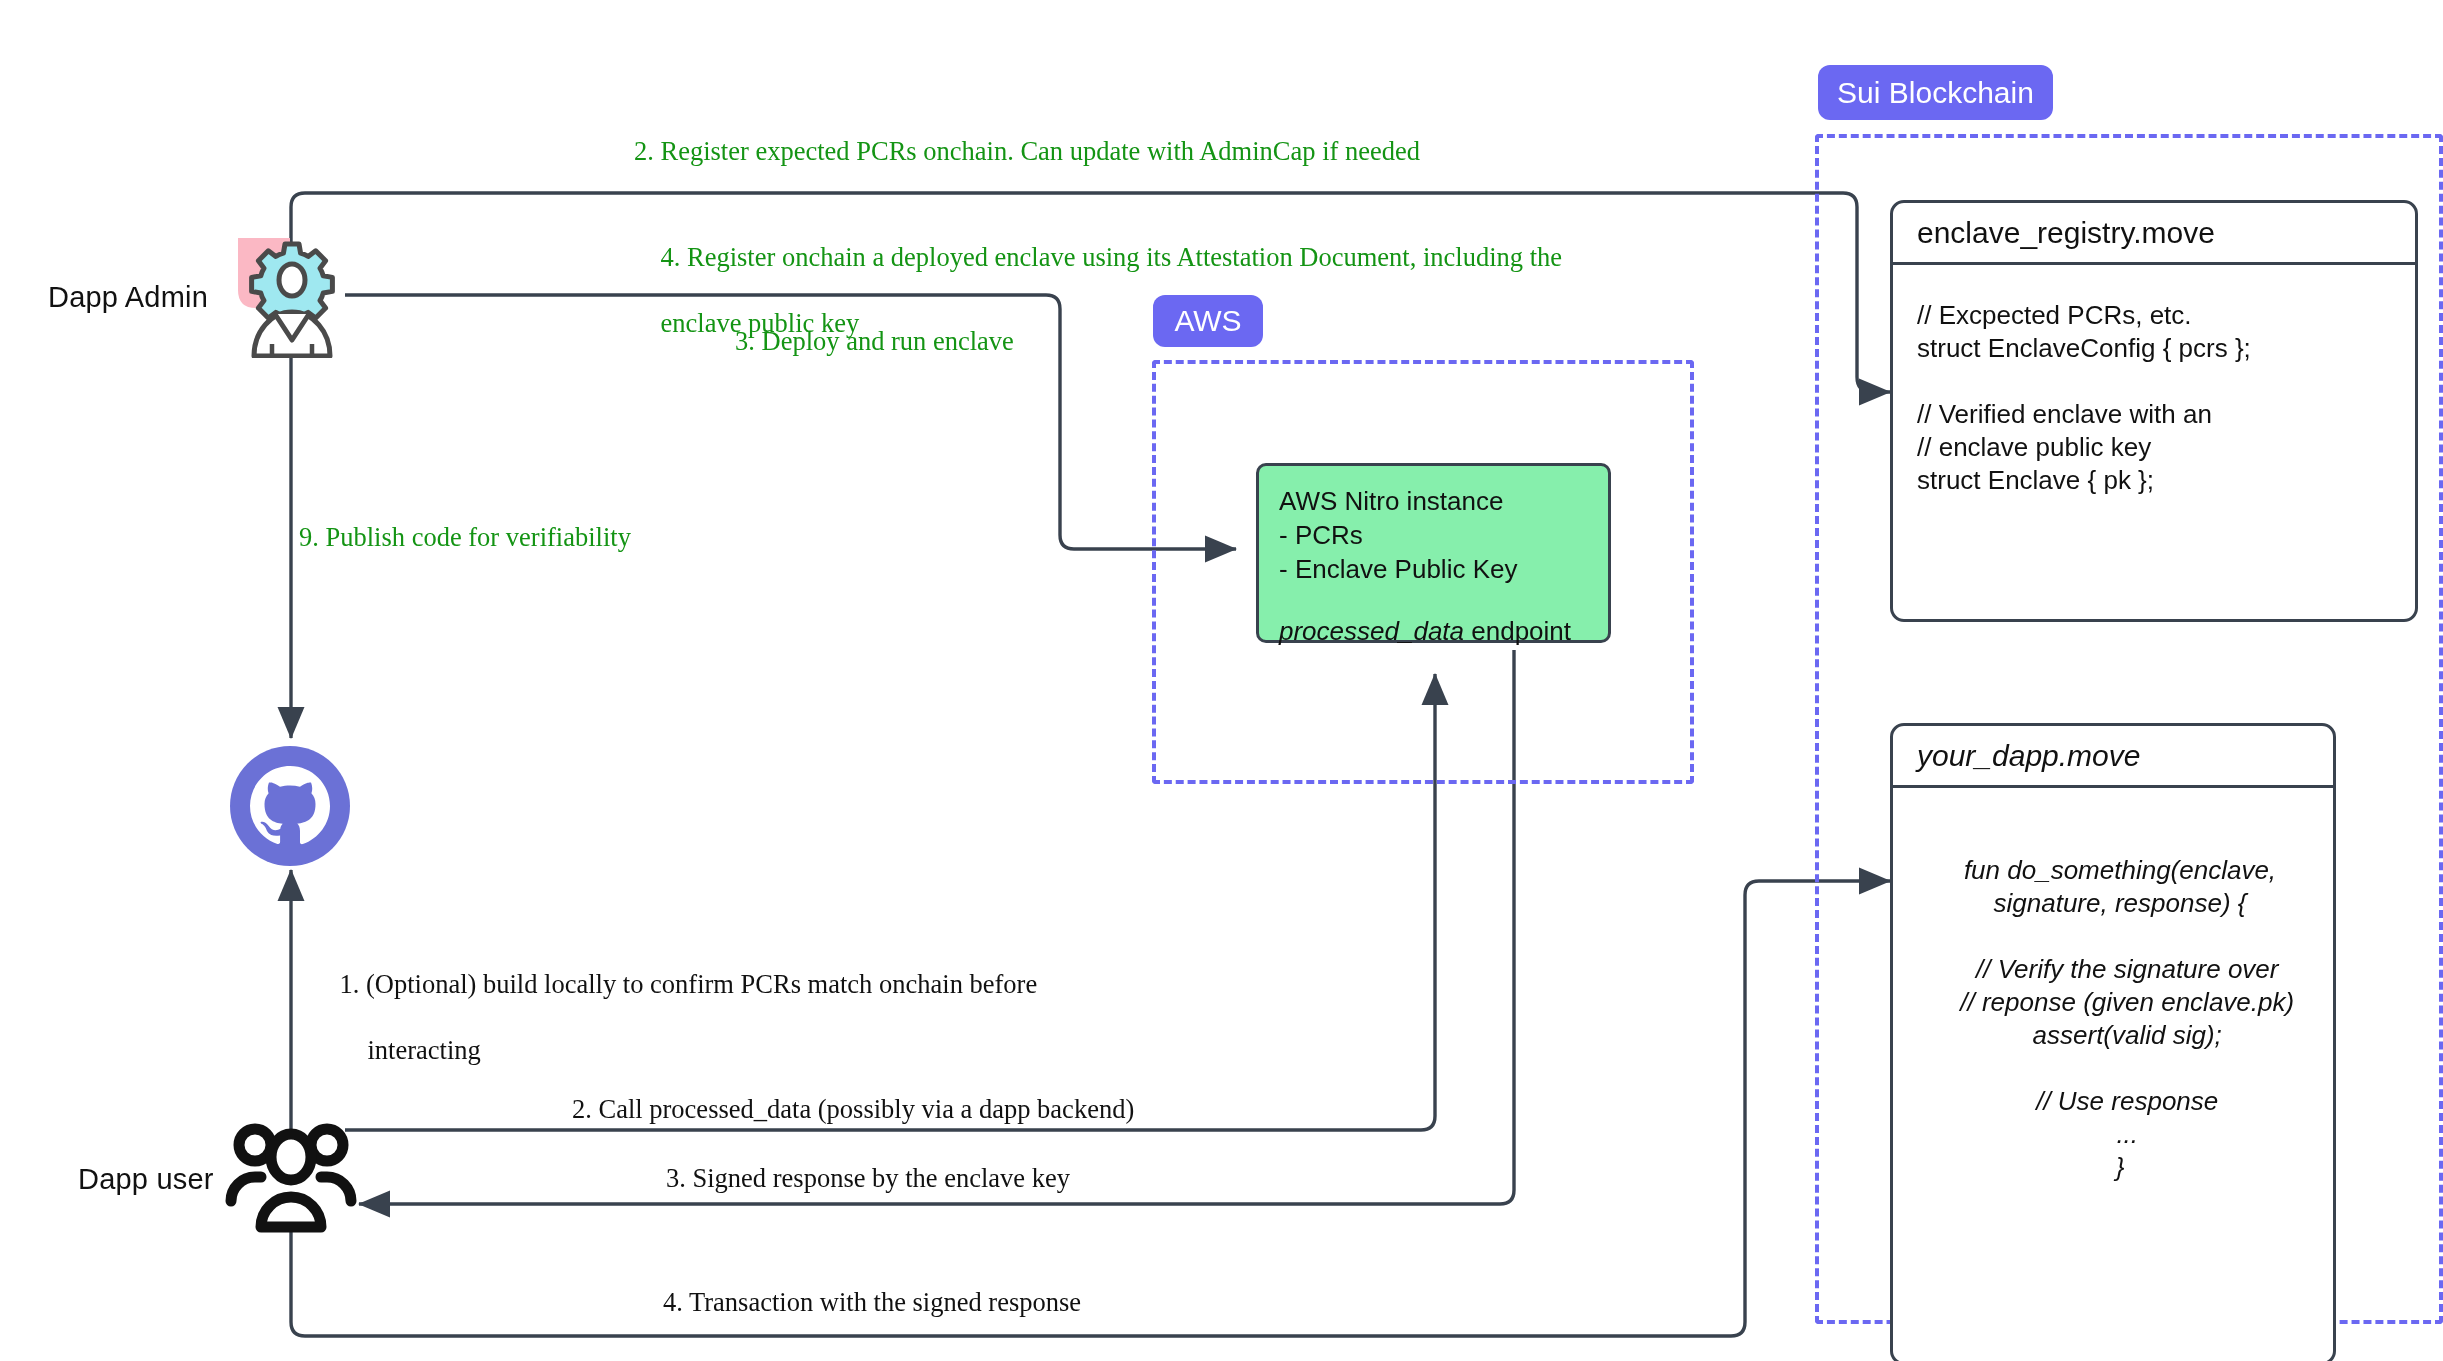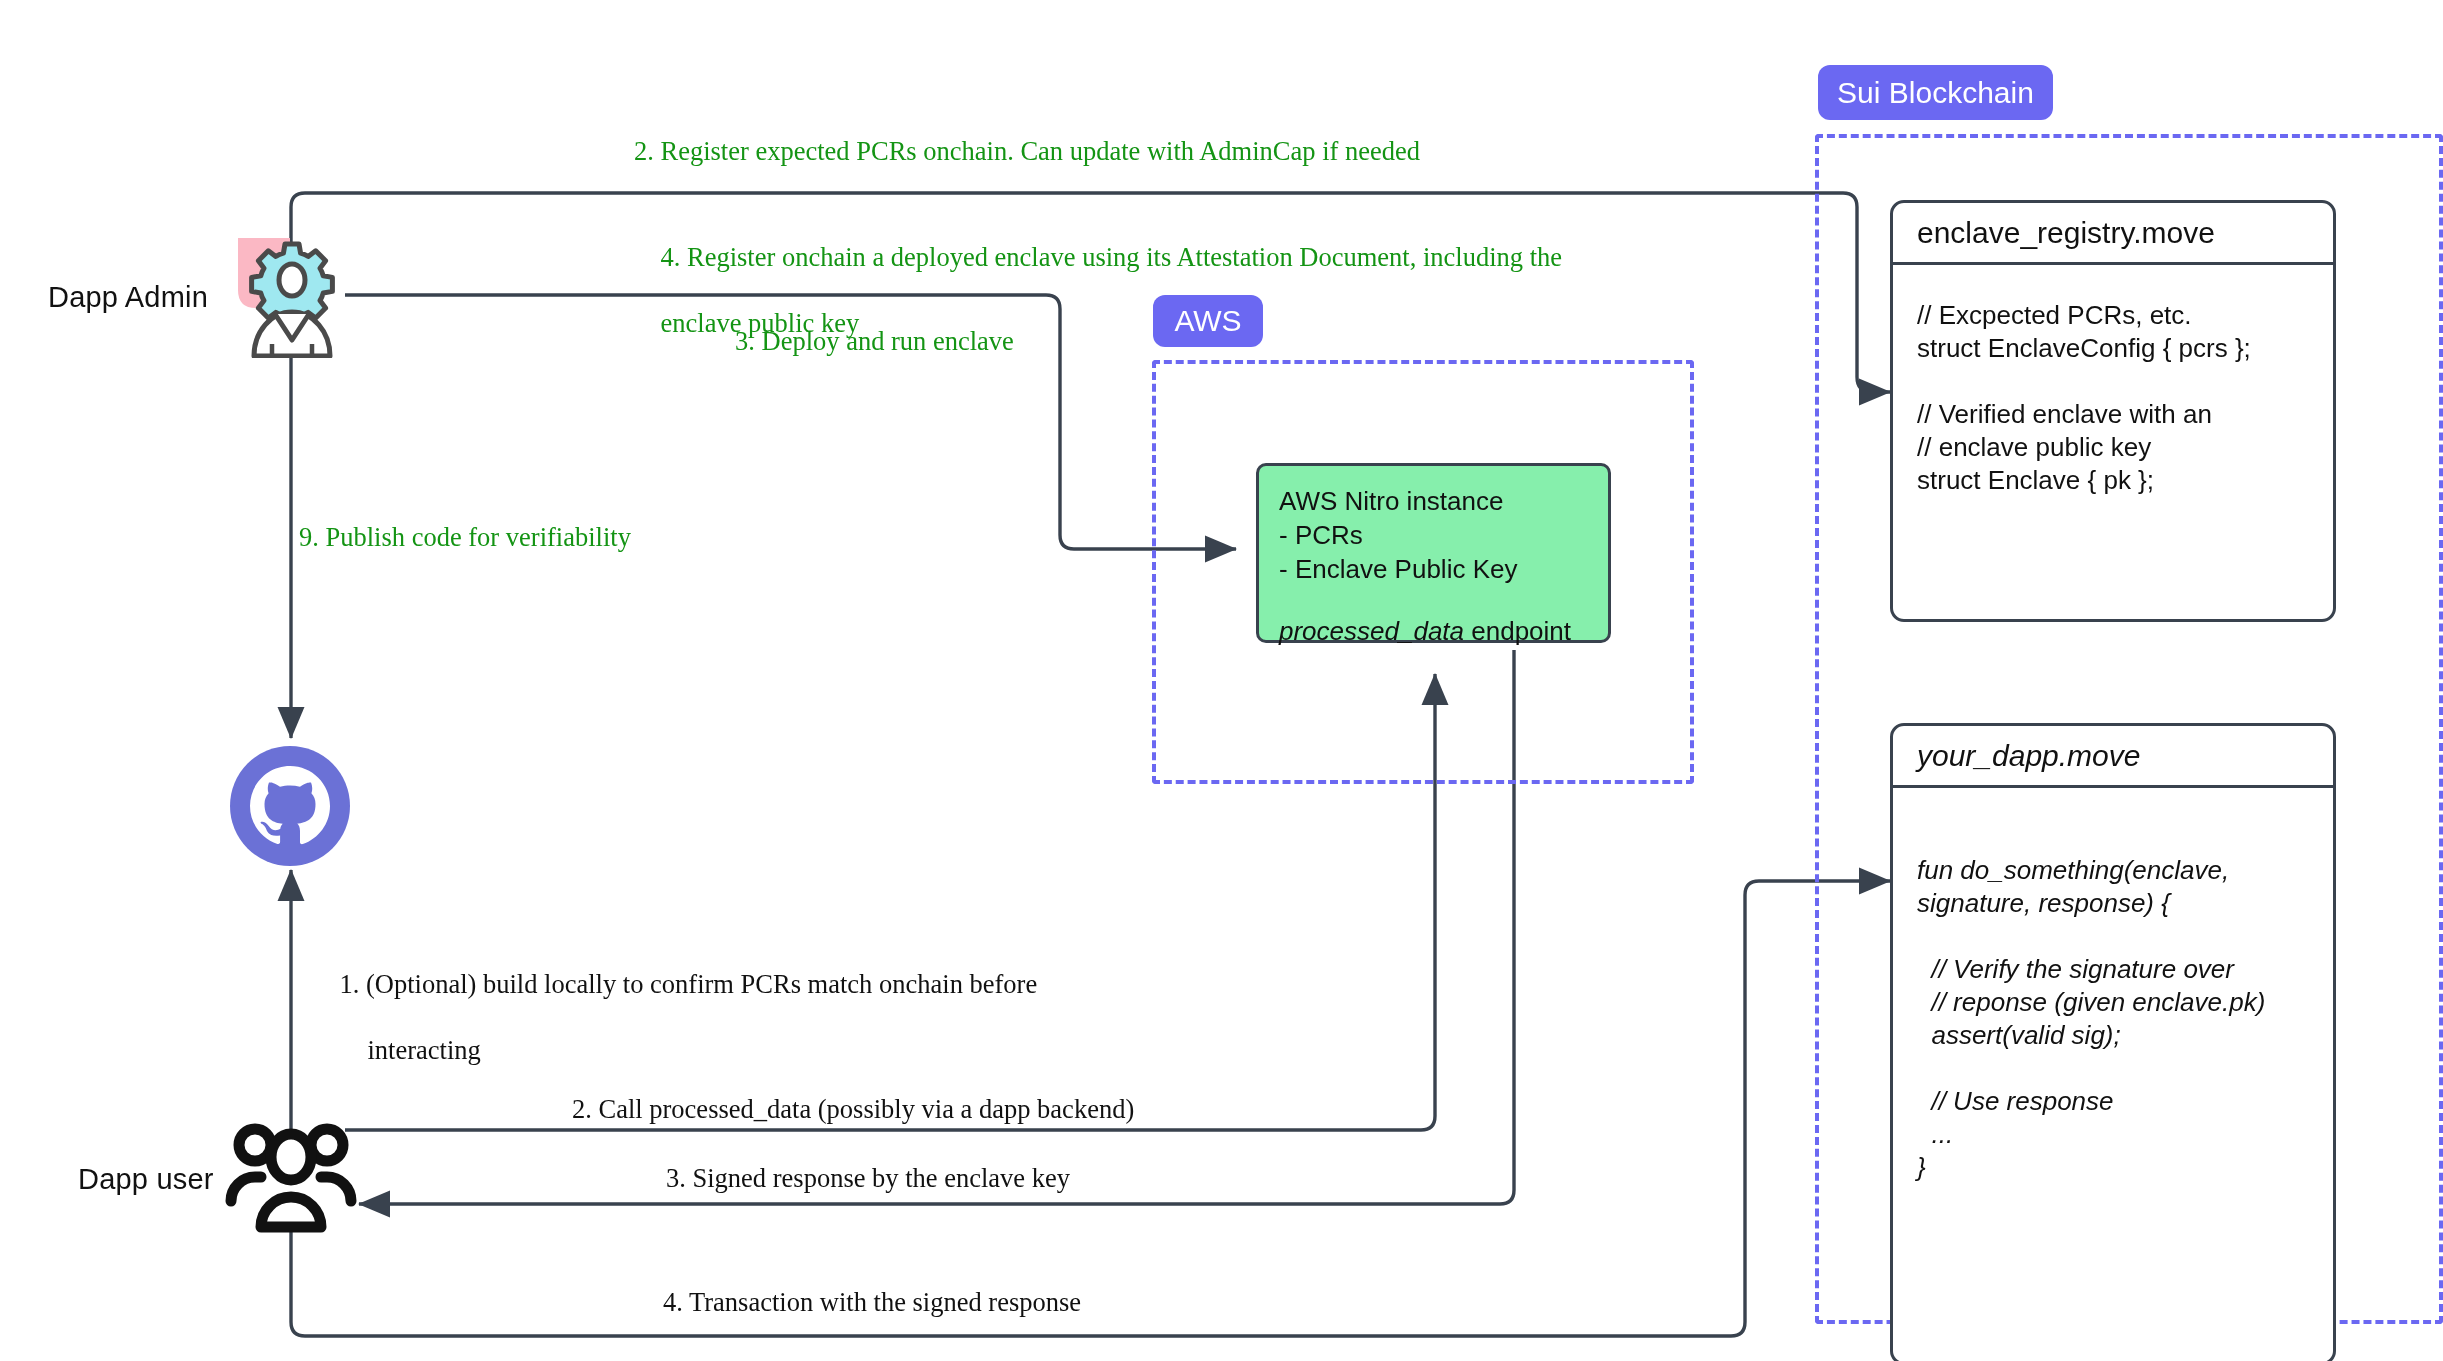--- a/index.html
+++ b/index.html
@@ -114,37 +114,37 @@
     <div class="nitro">- PCRs</div>
     <div class="nitro">- Enclave Public Key</div>
     <div class="nitro" style="margin-top:28px;"><span class="ital">processed_data</span><span> endpoint</span></div>
   </div>
 
   <div class="badge" style="left:1818px;top:65px;width:235px;height:55px;">
     <span>Sui Blockchain</span>
   </div>
   <div class="dashgroup" style="left:1815px;top:134px;width:628px;height:1190px;"></div>
 
-  <div class="card" style="left:1890px;top:200px;width:446px;height:422px;">
+  <div class="card" style="left:1890px;top:200px;width:528px;height:422px;">
     <div class="hdr">
       <span class="boxtitle">enclave_registry.move</span>
     </div>
     <div class="body code" style="top:96px;">// Excpected PCRs, etc.
 struct EnclaveConfig { pcrs };
 
 // Verified enclave with an
 // enclave public key
 struct Enclave { pk };</div>
   </div>
 
   <div class="card" style="left:1890px;top:723px;width:446px;height:642px;font-style:italic;">
     <div class="hdr">
       <span class="boxtitle">your_dapp.move</span>
     </div>
-    <div class="body code" style="top:128px;">fun do_something(enclave,
+    <div class="body code" style="top:128px;text-align:center;">fun do_something(enclave,
 signature, response) {
 
   // Verify the signature over
   // reponse (given enclave.pk)
   assert(valid sig);
 
   // Use response
   ...
 }</div>
   </div>

